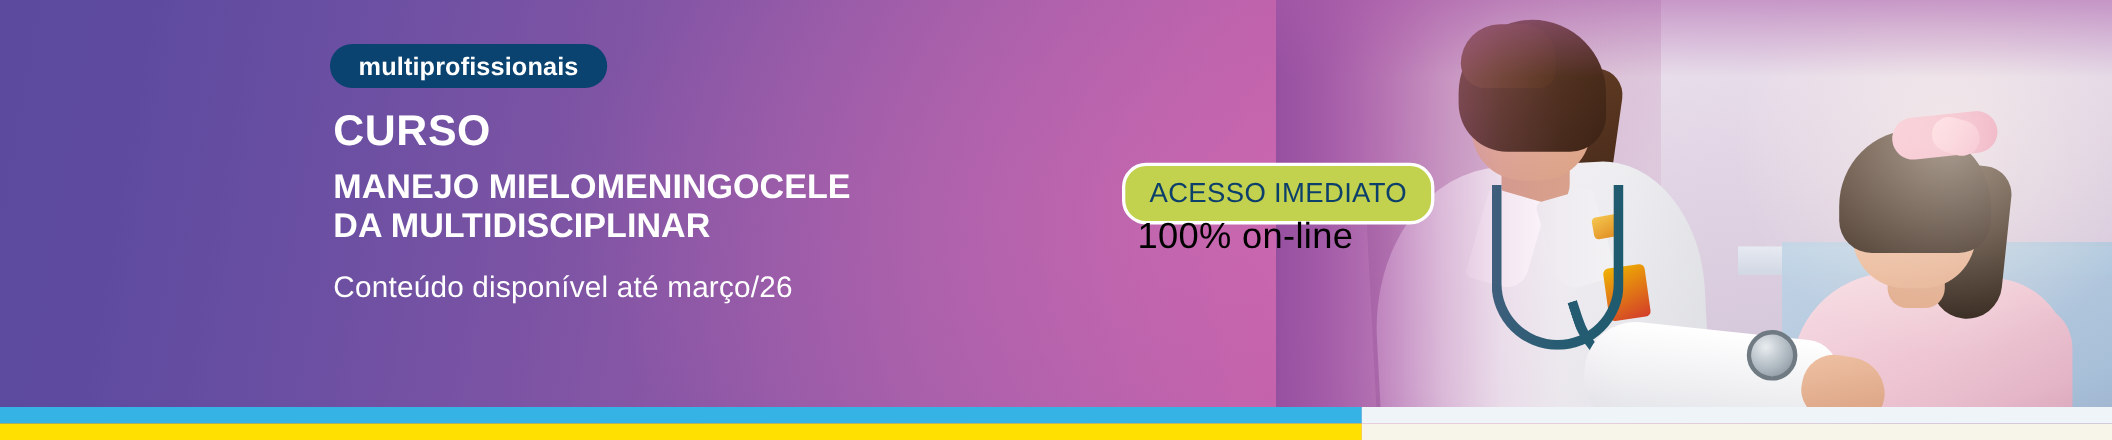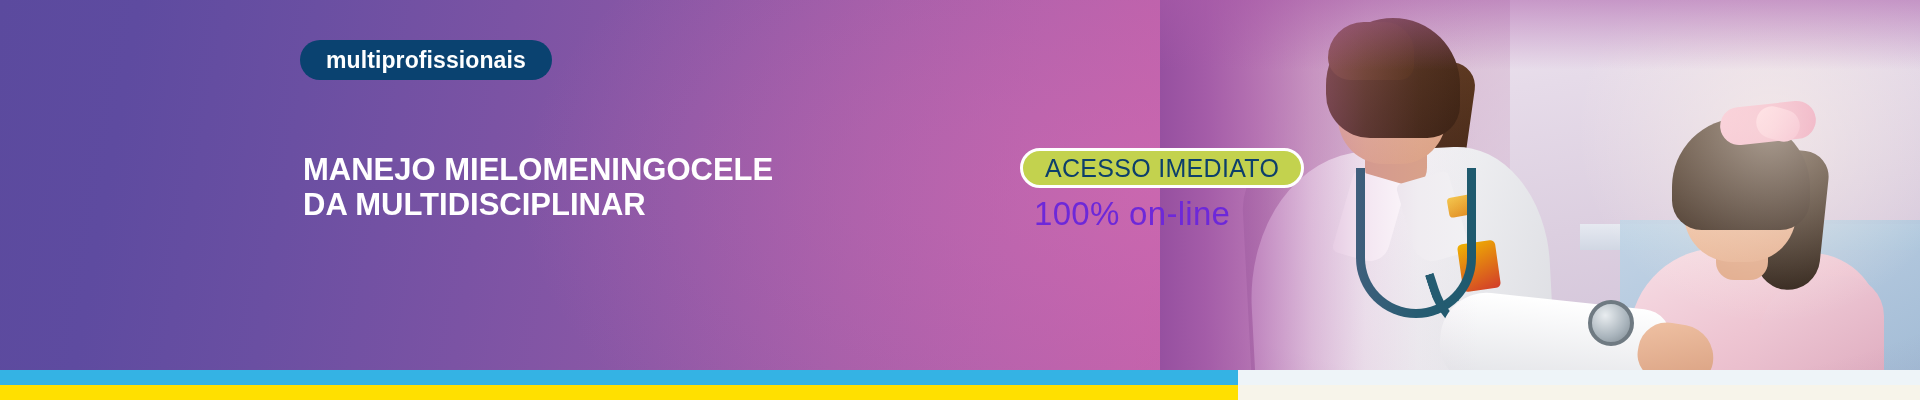--- a/index.html
+++ b/index.html
@@ -318,36 +318,36 @@
 
   
   #cta {
     position:absolute;
     left:1020px; top:0;
     width:300px; height:370px;
   }
   #acesso-pill {
     position:absolute;
     left:0; top:148px;
-    height:40px;
+    height:56px;
     padding:0 22px;
     display:flex; align-items:center; justify-content:center;
     background:#c3d24e;
     border:3px solid #ffffff;
     border-radius:22px;
     color:#0d3f6b;
     font-size:25px;
     font-weight:400;
     letter-spacing:.3px;
     white-space:nowrap;
   }
   #online-text {
     position:absolute;
     left:14px; top:195px;
-    color:#6d28d9;
+    color:#000000;
     font-size:33px;
     font-weight:400;
     letter-spacing:.3px;
     white-space:nowrap;
   }
 
   
   #stripes {
     position:absolute;
     left:0; bottom:0;
@@ -412,25 +412,27 @@
     </div>
     <div id="photo-fade"></div>
     <div id="photo-fade-top"></div>
   </div>
 
   <div id="content">
     <div id="badge-pill">
       <span>multiprofissionais</span>
     </div>
 
+    <div id="curso">CURSO</div>
 
     <div id="title-line1">MANEJO MIELOMENINGOCELE</div>
 
     <div id="title-line2">DA MULTIDISCIPLINAR</div>
 
+    <div id="subtitle">Conteúdo disponível até março/26</div>
   </div>
 
   <div id="cta">
     <div id="acesso-pill">
       <span>ACESSO IMEDIATO</span>
     </div>
     <div id="online-text">100% on-line</div>
   </div>
 
   <div id="stripes">

